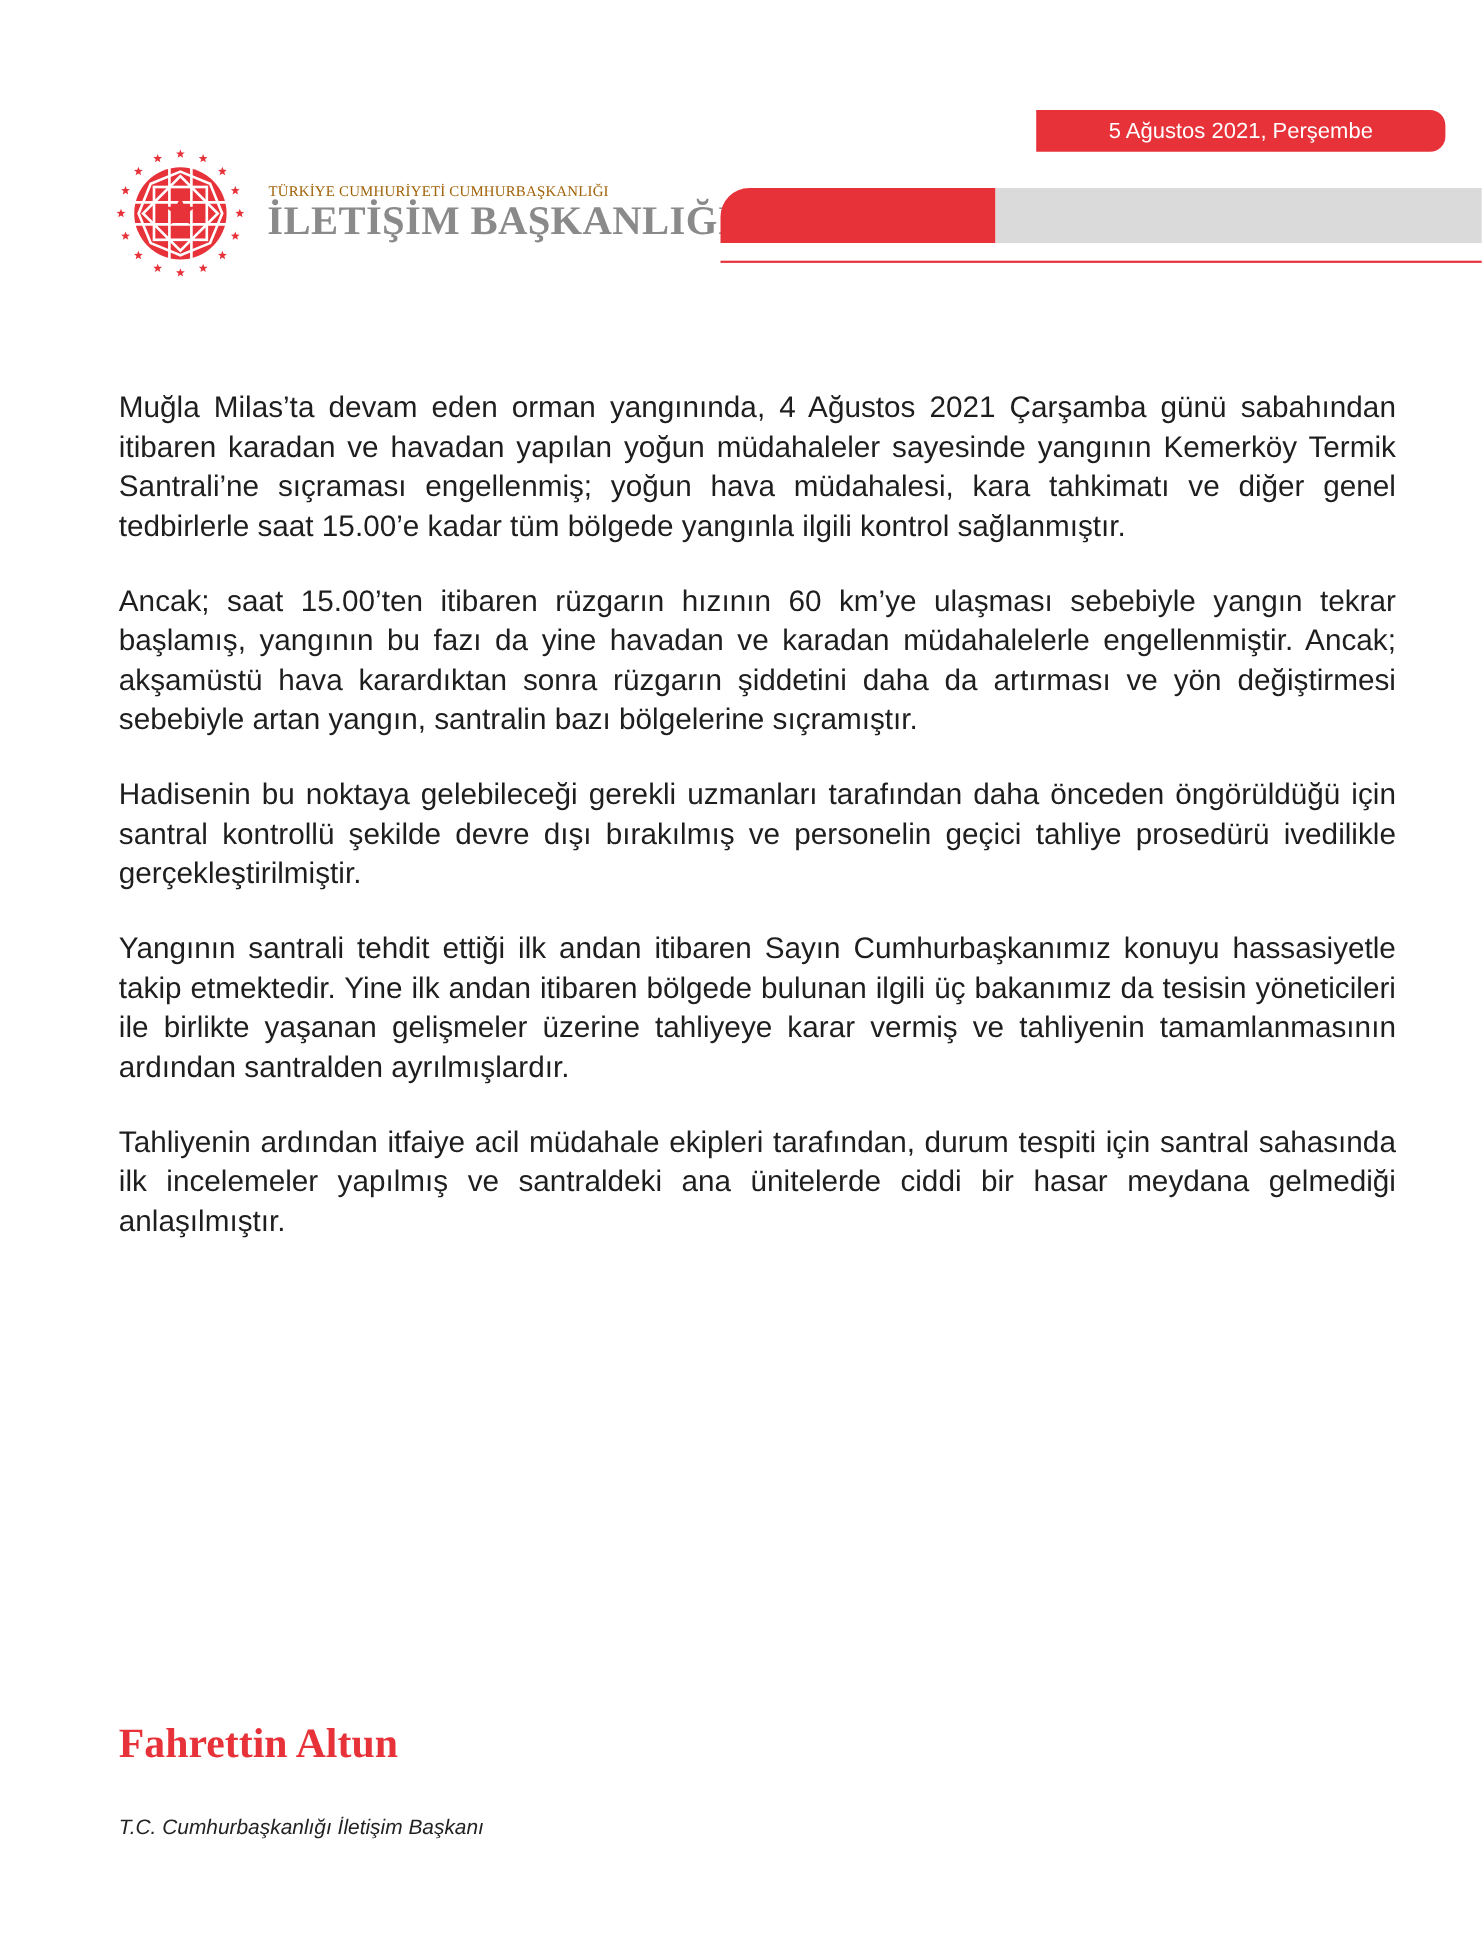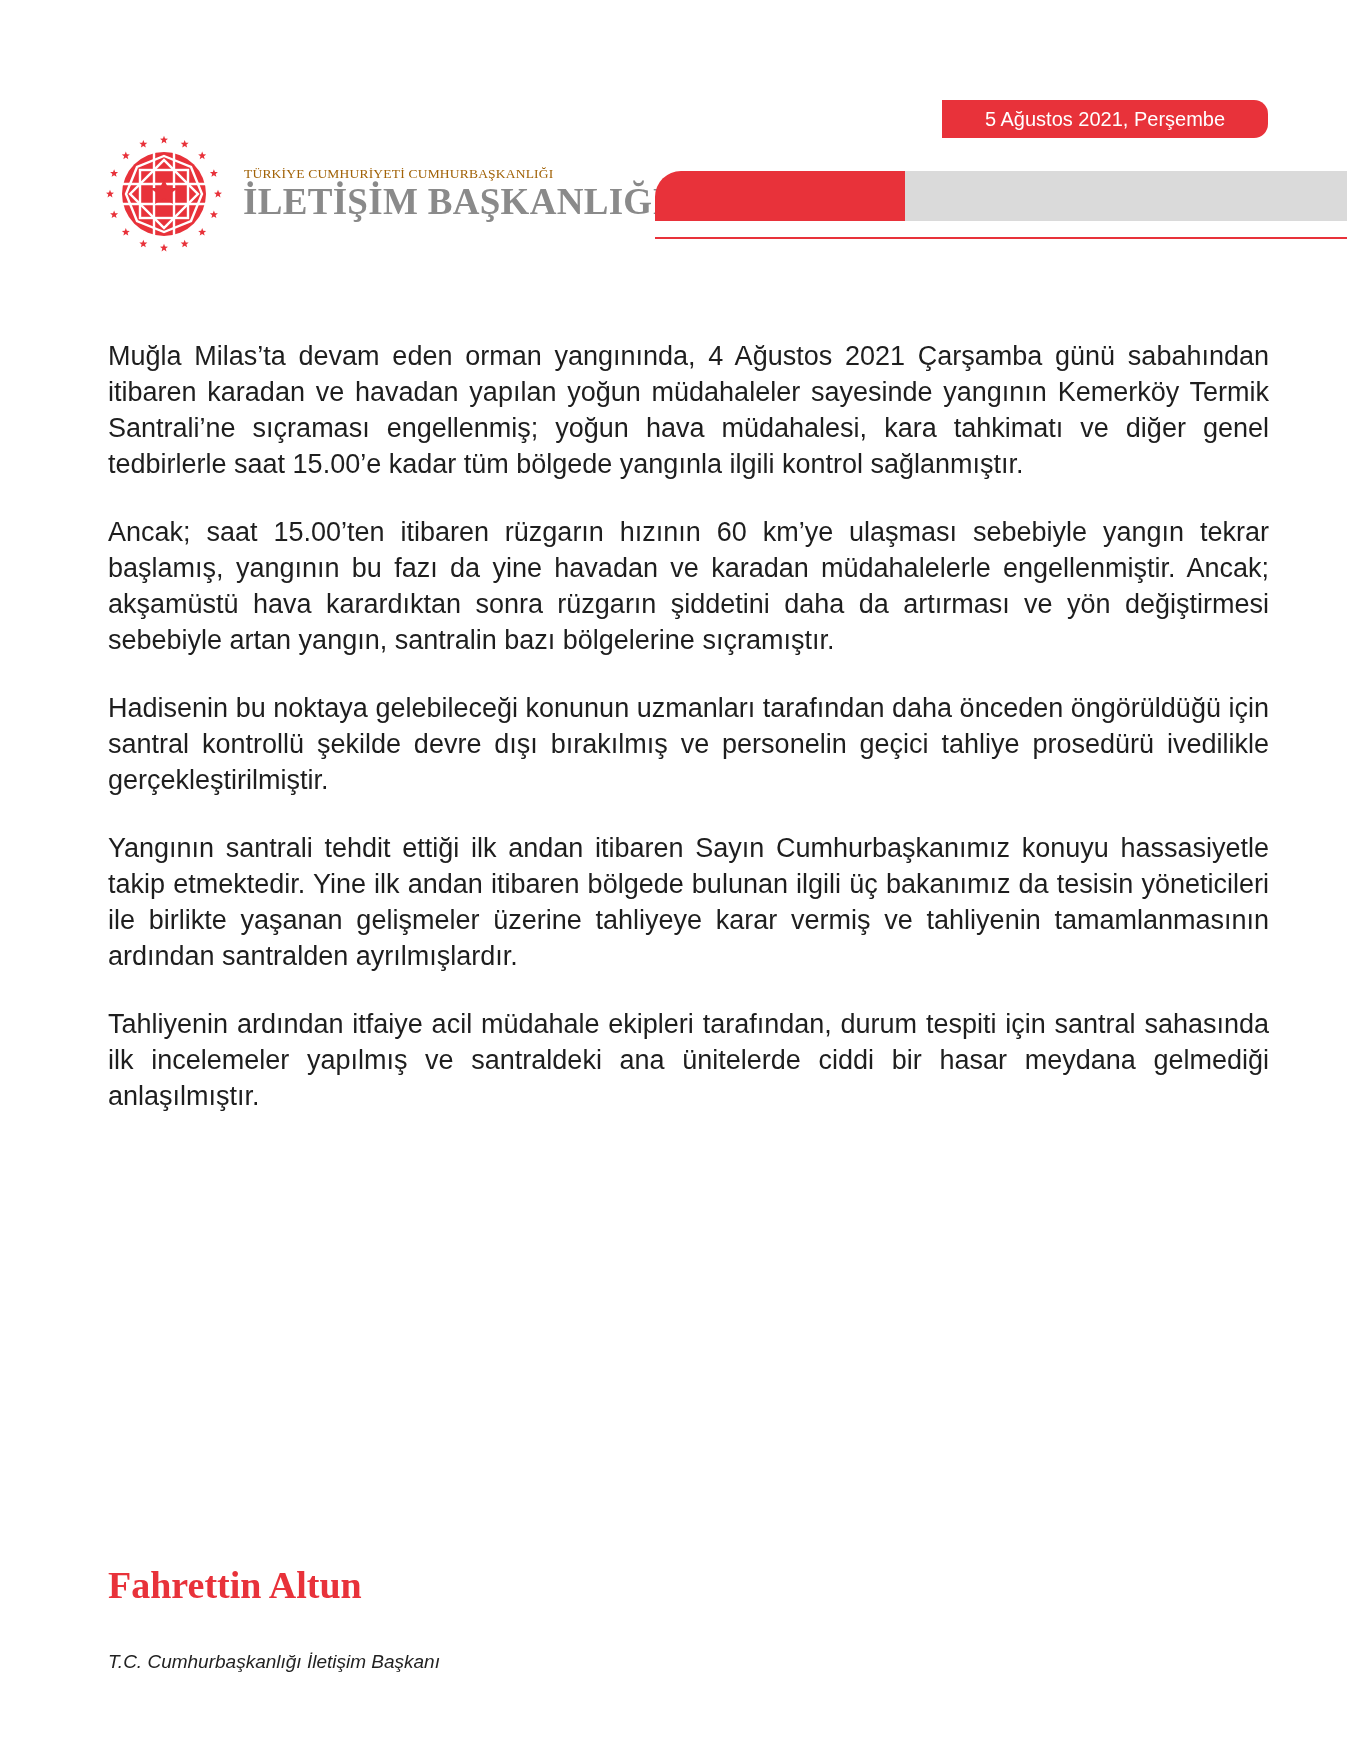--- a/index.html
+++ b/index.html
@@ -1,25 +1,25 @@
 <!DOCTYPE html>
 <html><head>
 <meta charset="utf-8">
 <style>
   html, body { margin: 0; padding: 0; background: #ffffff; }
   body { width: 1347px; height: 1757px; position: relative; overflow: hidden; font-family: "Liberation Sans", sans-serif; color: #222; }
   .emblem { position: absolute; left: 104px; top: 134px; width: 120px; height: 120px; }
   .org-sub { position: absolute; left: 244px; top: 166px; font-family: "Liberation Serif", serif; font-size: 13.5px; color: #a16207; letter-spacing: 0.2px; white-space: nowrap; }
   .org-title { position: absolute; left: 243px; top: 183px; font-family: "Liberation Serif", serif; font-size: 37px; font-weight: bold; color: #8a8a8a; letter-spacing: 0.3px; white-space: nowrap; line-height: 1; }
-  .date-pill { position: absolute; left: 942px; top: 100px; width: 326px; height: 38px; background: #e8323a; border-radius: 0 14px 14px 0; color: #fff; font-size: 20px; display: flex; align-items: center; justify-content: center; }
+  .date-pill { position: absolute; left: 942px; top: 100px; width: 372px; height: 38px; background: #e8323a; border-radius: 0 14px 14px 0; color: #fff; font-size: 20px; display: flex; align-items: center; justify-content: center; }
   .band-red { position: absolute; left: 655px; top: 171px; width: 250px; height: 50px; background: #e8323a; border-top-left-radius: 26px; }
   .band-grey { position: absolute; left: 905px; top: 171px; width: 442px; height: 50px; background: #dadada; }
   .band-line { position: absolute; left: 655px; top: 237px; width: 692px; height: 2px; background: #e8323a; }
   .content { position: absolute; left: 108px; top: 338px; width: 1161px; }
-  .para { margin: 0 0 32px 0; font-size: 27px; line-height: 36px; text-align: justify; color: #1e1e1e; }
+  .para { margin: 14px 0 32px 0; font-size: 27px; line-height: 36px; text-align: justify; color: #1e1e1e; }
   .sig-name { position: absolute; left: 108px; top: 1563px; font-family: "Liberation Serif", serif; font-weight: bold; font-size: 38px; color: #e8323a; white-space: nowrap; }
   .sig-title { position: absolute; left: 108px; top: 1651px; font-size: 19px; color: #222; white-space: nowrap; font-style: italic; }
 </style>
 </head>
 <body>
 
 <div class="emblem">
   <svg width="120" height="120" viewBox="0 0 120 120" id="emblem-svg">
     <circle cx="60" cy="60" r="42" fill="#e8323a"></circle>
 
@@ -62,19 +62,19 @@
   <span>5 Ağustos 2021, Perşembe</span>
 </div>
 
 <div class="band-red"></div>
 <div class="band-grey"></div>
 <div class="band-line"></div>
 
 <div class="content">
   <p class="para">Muğla Milas’ta devam eden orman yangınında, 4 Ağustos 2021 Çarşamba günü sabahından itibaren karadan ve havadan yapılan yoğun müdahaleler sayesinde yangının Kemerköy Termik Santrali’ne sıçraması engellenmiş; yoğun hava müdahalesi, kara tahkimatı ve diğer genel tedbirlerle saat 15.00’e kadar tüm bölgede yangınla ilgili kontrol sağlanmıştır.</p>
   <p class="para">Ancak; saat 15.00’ten itibaren rüzgarın hızının 60 km’ye ulaşması sebebiyle yangın tekrar başlamış, yangının bu fazı da yine havadan ve karadan müdahalelerle engellenmiştir.  Ancak; akşamüstü hava karardıktan sonra rüzgarın şiddetini daha da artırması ve yön değiştirmesi sebebiyle artan yangın, santralin bazı bölgelerine sıçramıştır.</p>
-  <p class="para">Hadisenin bu noktaya gelebileceği konunun uzmanları tarafından daha önceden öngörüldüğü için santral kontrollü şekilde devre dışı bırakılmış ve personelin geçici tahliye prosedürü ivedilikle gerçekleştirilmiştir.</p>
+  <p class="para">Hadisenin bu noktaya gelebileceği gerekli uzmanları tarafından daha önceden öngörüldüğü için santral kontrollü şekilde devre dışı bırakılmış ve personelin geçici tahliye prosedürü ivedilikle gerçekleştirilmiştir.</p>
   <p class="para">Yangının santrali tehdit ettiği ilk andan itibaren Sayın Cumhurbaşkanımız konuyu hassasiyetle takip etmektedir. Yine ilk andan itibaren bölgede bulunan ilgili üç bakanımız da tesisin yöneticileri ile birlikte yaşanan gelişmeler üzerine tahliyeye karar vermiş ve tahliyenin tamamlanmasının ardından santralden ayrılmışlardır.</p>
   <p class="para">Tahliyenin ardından itfaiye acil müdahale ekipleri tarafından, durum tespiti için santral sahasında ilk incelemeler yapılmış ve santraldeki ana ünitelerde ciddi bir hasar meydana gelmediği anlaşılmıştır.</p>
 </div>
 
 <div class="sig-name">Fahrettin Altun</div>
 <div class="sig-title">T.C. Cumhurbaşkanlığı İletişim Başkanı</div>
 
 </body></html>

